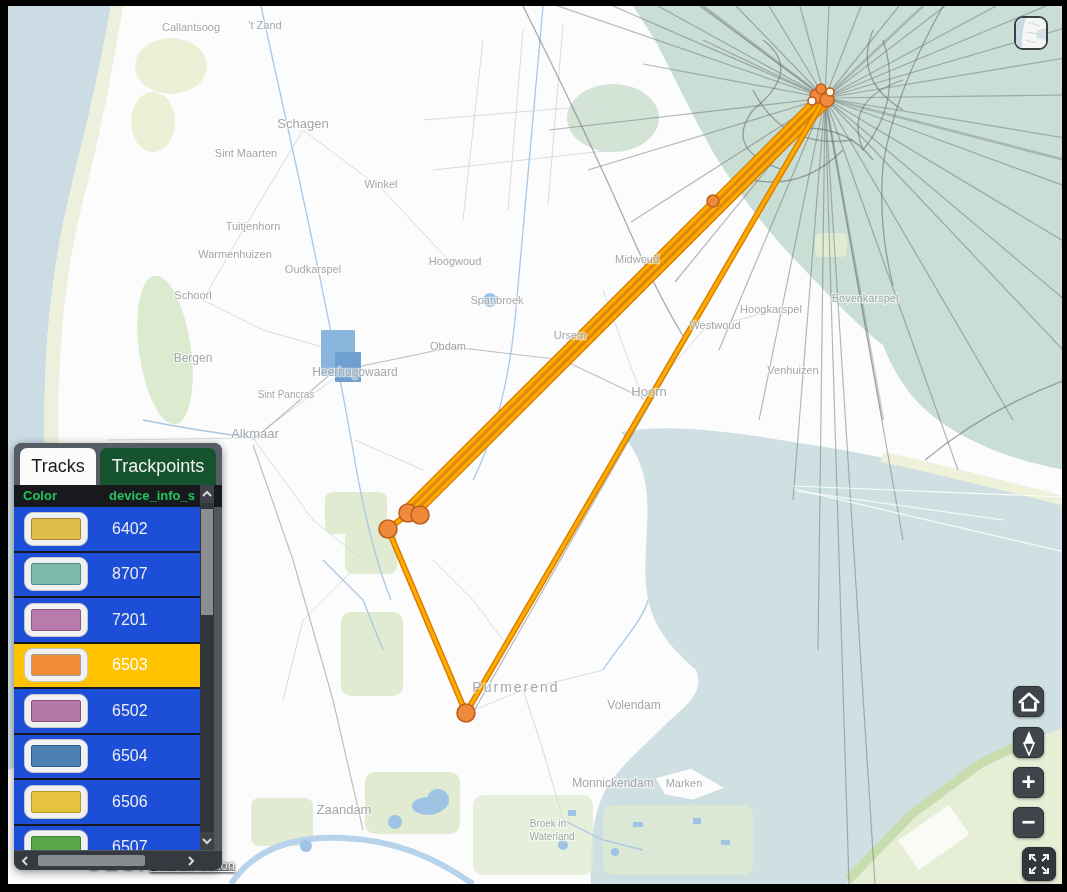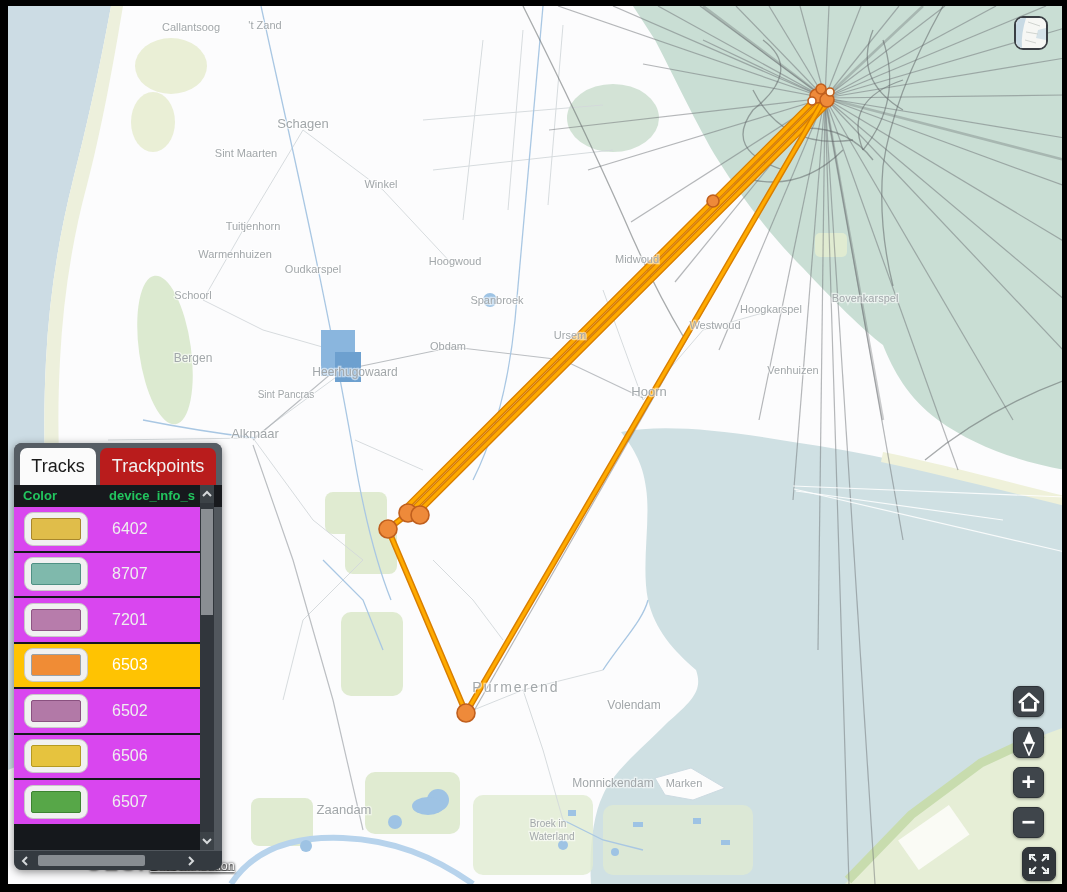--- a/index.html
+++ b/index.html
@@ -16,27 +16,27 @@
   .attribution{position:absolute;left:150px;top:859px;z-index:5;color:#fff;font-size:12.5px;
                text-decoration:underline;text-shadow:0 0 3px #000,0 1px 2px #000;cursor:pointer;}
   
   .panel{position:absolute;left:14px;top:443px;width:208px;height:427px;z-index:10;
          border-radius:8px;background:#51575d;box-shadow:0 2px 8px rgba(0,0,0,.45);}
   .tabbar{position:absolute;left:0;top:0;width:100%;height:42px;background:#565d64;
           border-radius:8px 8px 0 0;}
   .tab{position:absolute;top:5px;height:37px;line-height:37px;text-align:center;
        font-size:18px;border-radius:7px 7px 0 0;cursor:pointer;}
   .tab.tracks{left:6px;width:76px;background:#fbfbfb;color:#1c1c1c;}
-  .tab.trackpoints{left:86px;width:116px;background:#b91c1c;color:#f1f1f1;}
+  .tab.trackpoints{left:86px;width:116px;background:#14532d;color:#f1f1f1;}
   .thead{position:absolute;left:0;top:42px;width:100%;height:22px;background:#17191d;
          color:#22c55e;font-weight:bold;font-size:13px;}
   .th.c1{position:absolute;left:9px;top:3px;}
   .th.c2{position:absolute;left:95px;top:3px;white-space:nowrap;overflow:hidden;width:88px;}
   .rowlist{position:absolute;left:0;top:64px;width:186px;height:343px;overflow:hidden;background:#15181c;}
-  .row{position:relative;width:100%;height:43.5px;margin-bottom:2px;background:#d946ef;}
+  .row{position:relative;width:100%;height:43.5px;margin-bottom:2px;background:#1d4ed8;}
   .row .cellA{position:absolute;left:0;top:0;width:88px;height:100%;}
   .row .cellB{position:absolute;left:90px;top:0;right:0;height:100%;}
   .row .row-label{position:absolute;left:8px;top:50%;transform:translateY(-50%);
                   color:#efefef;font-size:16px;}
   .swatch{position:absolute;left:10px;top:50%;transform:translateY(-50%);width:64px;height:34px;
           background:#f1f1f1;border:1px solid #c8c8c8;border-radius:9px;cursor:pointer;}
   .swatch-fill{position:absolute;left:6px;top:5px;width:50px;height:22px;border-radius:2px;
                border:1.5px solid #9aa2a8;}
   .row.selected,.row.selected .cellA,.row.selected .cellB{background:#ffc302;}
   .row.selected .row-label{color:#fff;}
@@ -345,20 +345,30 @@
     <div class="cellA">
       <div class="swatch">
         <div class="swatch-fill" style="background: rgb(178, 121, 167); border-color: rgb(138, 81, 128);"></div>
       </div>
     </div>
     <div class="cellB">
       <span class="row-label">6502</span>
     </div>
   </div>
 
+  <div class="row">
+    <div class="cellA">
+      <div class="swatch">
+        <div class="swatch-fill" style="background: rgb(77, 128, 179); border-color: rgb(45, 92, 146);"></div>
+      </div>
+    </div>
+    <div class="cellB">
+      <span class="row-label">6504</span>
+    </div>
+  </div>
 
   <div class="row">
     <div class="cellA">
       <div class="swatch">
         <div class="swatch-fill" style="background: rgb(230, 195, 62); border-color: rgb(181, 154, 34);"></div>
       </div>
     </div>
     <div class="cellB">
       <span class="row-label">6506</span>
     </div>

